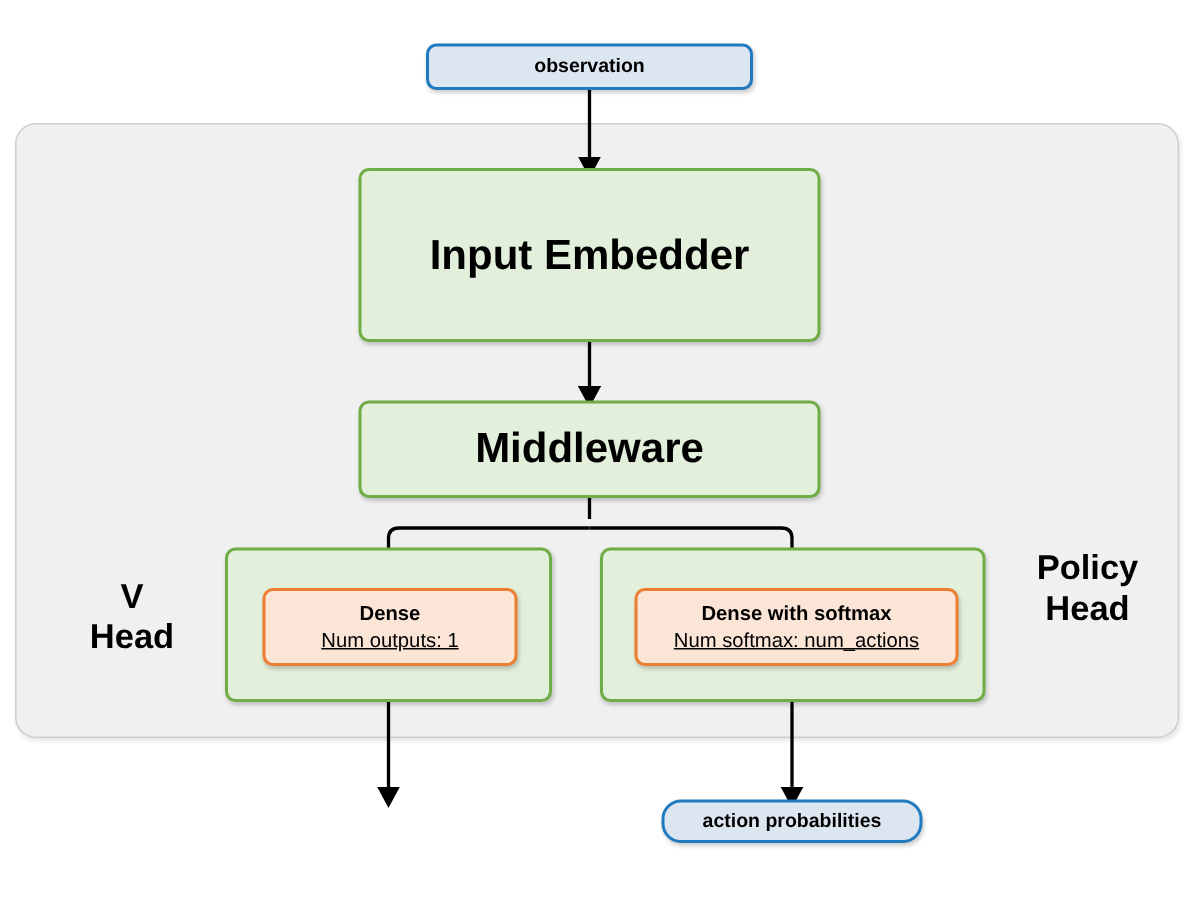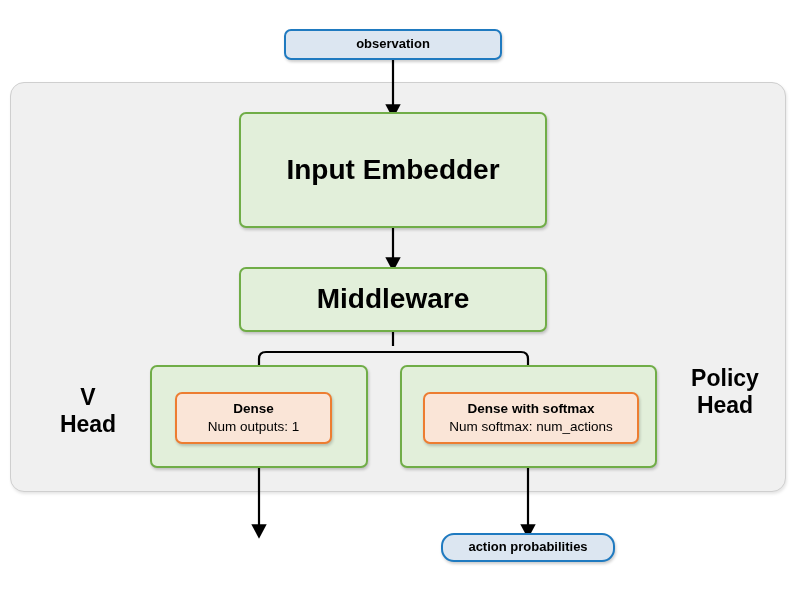--- a/index.html
+++ b/index.html
@@ -78,20 +78,21 @@
     color: #000000;
   }
   .orange-title {
     font-size: 13.5px;
     font-weight: bold;
     margin-bottom: 2px;
   }
   .orange-sub {
     font-size: 13.5px;
     font-weight: normal;
+    text-decoration: underline;
   }
 
   
   .head-label {
     position: absolute;
     text-align: center;
     font-size: 23px;
     font-weight: bold;
     color: #000000;
     line-height: 1.18;
@@ -147,21 +148,21 @@
 
   <div class="box box-green box-green-big" style="left:239px; top:112px; width:308px; height:116px;">
     <span>Input Embedder</span>
   </div>
 
   <div class="head-label" style="left:46px; top:384px; width:84px;">V
 Head</div>
 
   <div class="box box-green box-green-head" style="left:150px; top:365px; width:218px; height:103px;">
 
-    <div class="box box-orange" style="left:23px; top:25px; width:157px; height:52px;">
+    <div class="box box-orange" style="left:23px; top:25px; width:170px; height:52px;">
       <span class="orange-title">Dense</span>
       <span class="orange-sub">Num outputs: 1</span>
     </div>
   </div>
 
   <div class="box box-green box-green-head" style="left:400px; top:365px; width:257px; height:103px;">
 
     <div class="box box-orange" style="left:21px; top:25px; width:216px; height:52px;">
       <span class="orange-title">Dense with softmax</span>
       <span class="orange-sub">Num softmax: num_actions</span>

